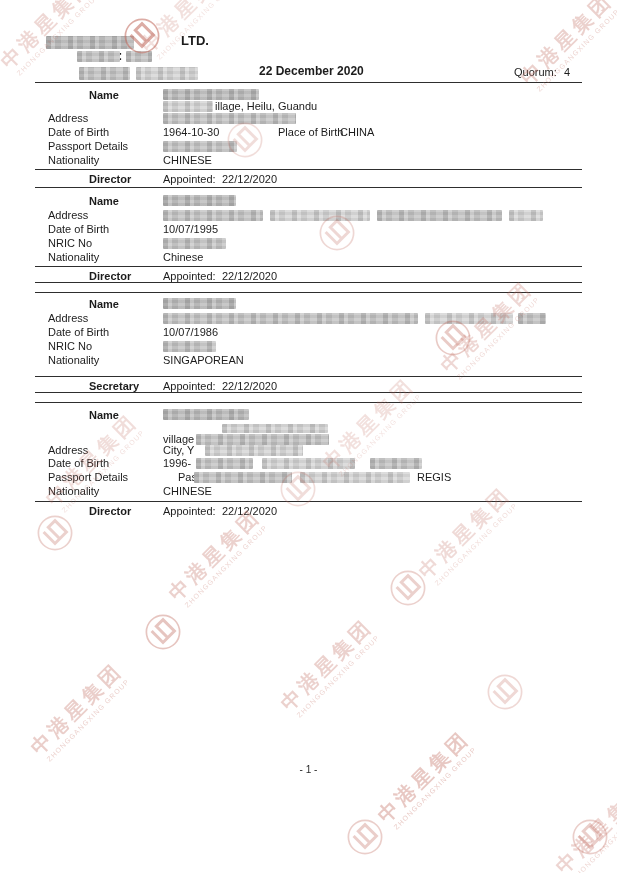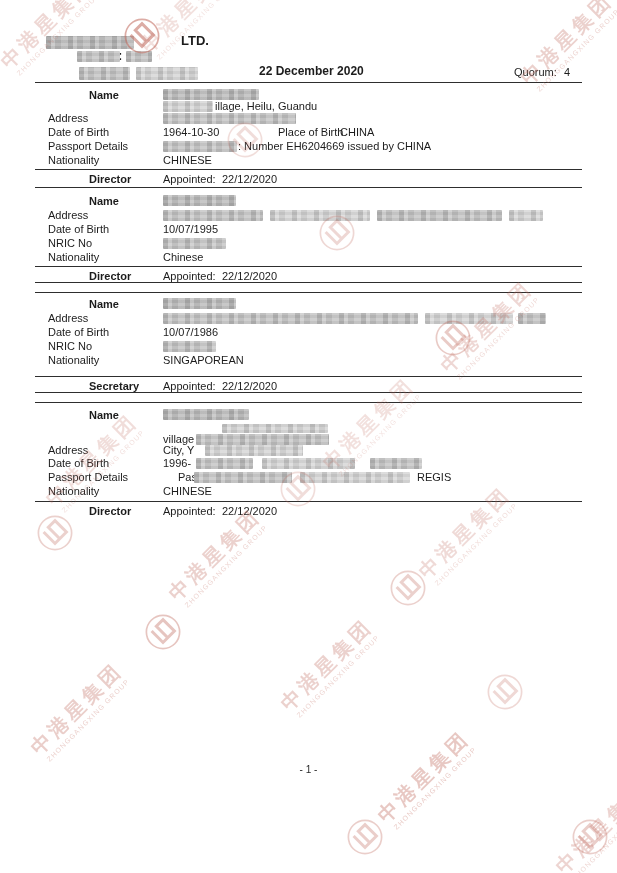--- a/index.html
+++ b/index.html
@@ -60,21 +60,20 @@
   <div class="redact rl" style="left:163px;top:101px;width:50px"></div>
   <span class="t" style="left:215px;top:100px">illage, Heilu, Guandu</span>
   <span class="t" style="left:48px;top:112px">Address</span>
   <div class="redact" style="left:163px;top:113px;width:133px"></div>
   <span class="t" style="left:48px;top:126px">Date of Birth</span>
   <span class="t" style="left:163px;top:126px">1964-10-30</span>
   <span class="t" style="left:278px;top:126px">Place of Birth</span>
   <span class="t" style="left:340px;top:126px">CHINA</span>
   <span class="t" style="left:48px;top:140px">Passport Details</span>
   <div class="redact" style="left:163px;top:141px;width:74px"></div>
-  <span class="t" style="left:238px;top:140px">: Number EH6204669 issued by CHINA</span>
   <span class="t" style="left:48px;top:154px">Nationality</span>
   <span class="t" style="left:163px;top:154px">CHINESE</span>
 
   <div class="line" style="top:169px"></div>
   <span class="t b" style="left:48px;top:173px">Director</span>
   <span class="t" style="left:163px;top:173px">Appointed:</span>
   <span class="t" style="left:222px;top:173px">22/12/2020</span>
   <div class="line" style="top:187px"></div>
 
   <span class="t b" style="left:48px;top:195px">Name</span>

